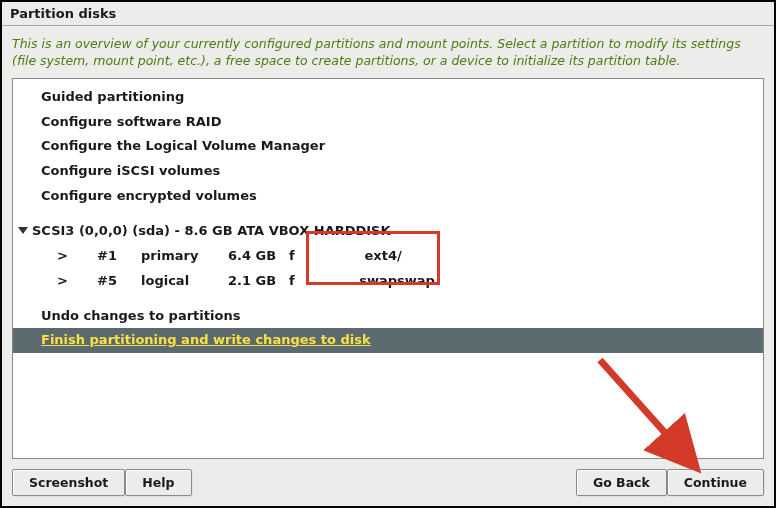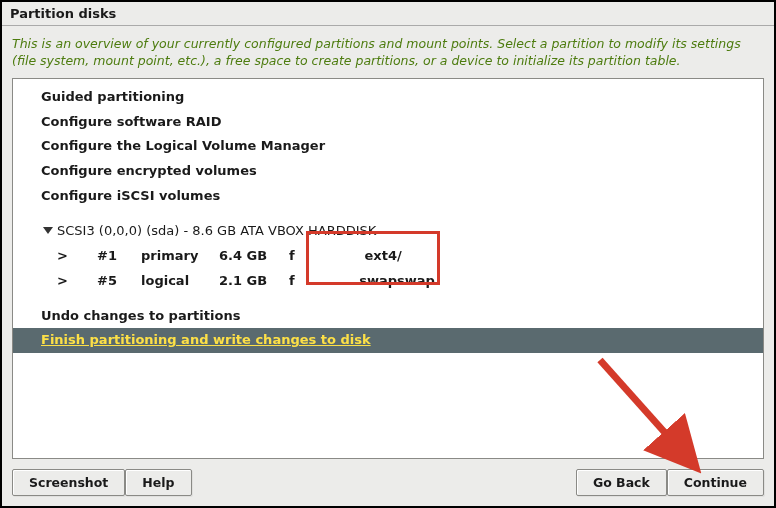--- a/index.html
+++ b/index.html
@@ -54,22 +54,22 @@
 }
 .row.selected {
   background: #5a6a6f;
   color: #fde047;
   text-decoration: underline;
 }
 .row.spacer { height: 10px; padding: 0; cursor: default; }
 .disk-row {
   display: flex;
   align-items: center;
-  padding: 3px 10px 3px 28px;
-  font-weight: normal;
+  padding: 3px 10px 3px 3px;
+  font-weight: bold;
   font-size: 13px;
   cursor: pointer;
   line-height: 1.45;
   text-align: right;
 }
 .tri {
   width: 12px;
   display: inline-block;
   margin-right: 4px;
 }
@@ -77,21 +77,21 @@
   display: flex;
   padding: 3px 0 3px 44px;
   font-weight: bold;
   font-size: 13px;
   cursor: pointer;
   line-height: 1.45;
 }
 .col-arrow { width: 40px; }
 .col-num { width: 44px; }
 .col-type { width: 78px; }
-.col-size { width: 70px; text-align: left; padding-right: 4px;}
+.col-size { width: 70px; text-align: center; padding-right: 4px;}
 .col-flag { width: 36px; }
 .col-fs { width: 72px; text-align: right; }
 .col-mp { width: 60px; }
 .hilite-box {
   position: absolute;
   border: 3px solid #d43a2a;
   pointer-events: none;
 }
 .footer {
   display: flex;
@@ -123,22 +123,22 @@
 
 <div class="window">
   <div class="titlebar">Partition disks</div>
   <div class="description">This is an overview of your currently configured partitions and mount points. Select a partition to modify its settings (file system, mount point, etc.), a free space to create partitions, or a device to initialize its partition table.</div>
 
   <div class="list-panel">
     <div class="list-inner">
       <div class="row">Guided partitioning</div>
       <div class="row">Configure software RAID</div>
       <div class="row">Configure the Logical Volume Manager</div>
+      <div class="row">Configure iSCSI volumes</div>
       <div class="row">Configure encrypted volumes</div>
-      <div class="row">Configure iSCSI volumes</div>
 
       <div class="row spacer"></div>
 
       <div class="disk-row">
         <span class="tri">
           <svg width="10" height="10" viewBox="0 0 10 10">
               <polygon points="0,2 10,2 5,9" fill="#333"></polygon>
             </svg>
         </span>
         <span>SCSI3 (0,0,0) (sda) - 8.6 GB ATA VBOX HARDDISK</span>

